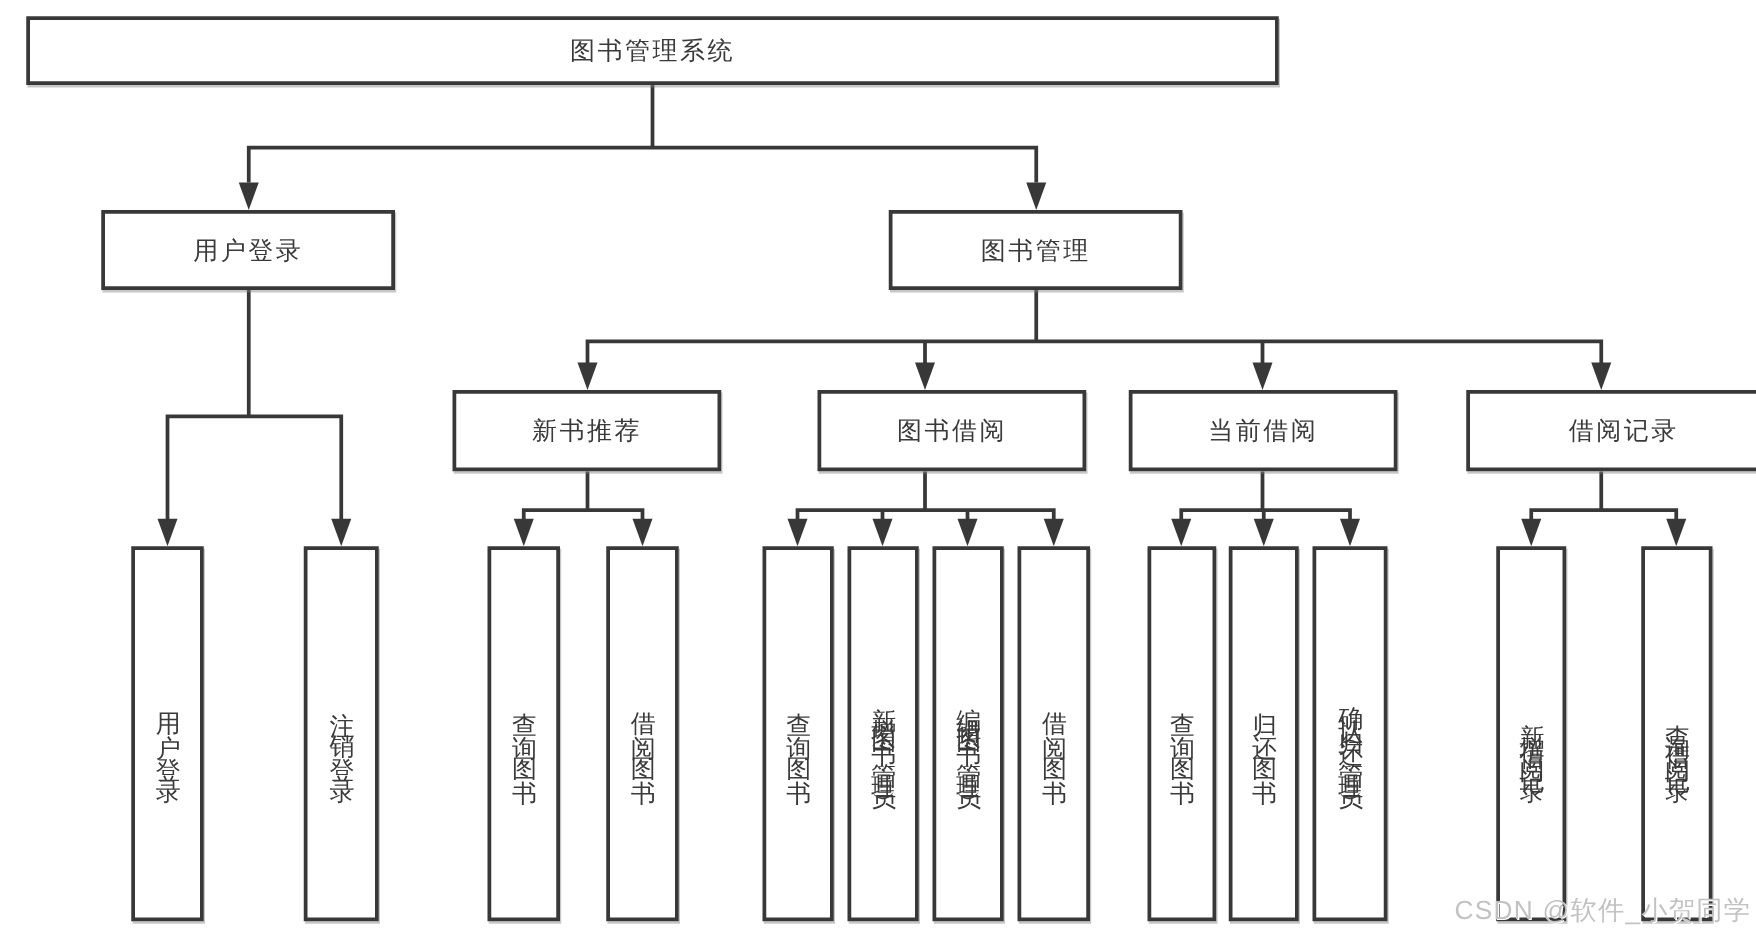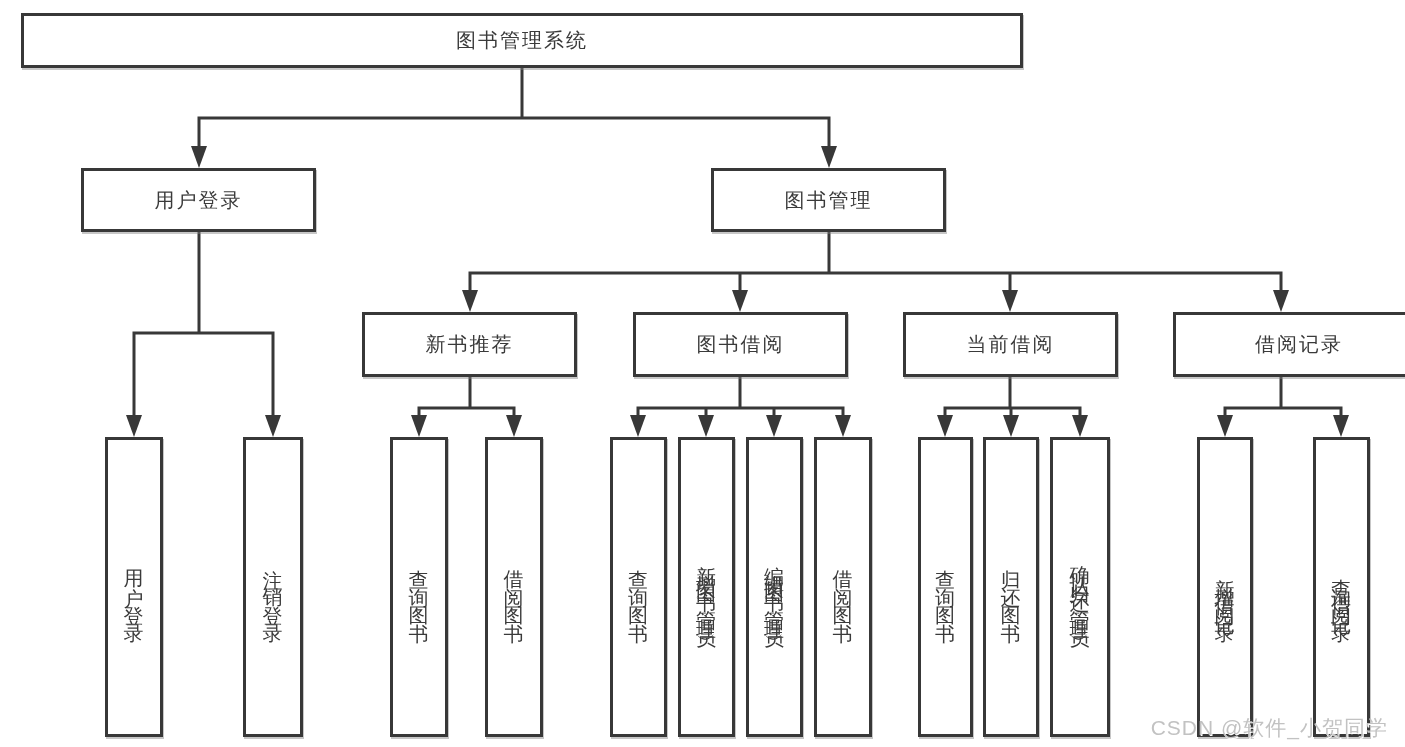--- a/index.html
+++ b/index.html
@@ -14,21 +14,21 @@
     display:flex;align-items:center;justify-content:center;
     font-size:20px;letter-spacing:2px;
     box-shadow:1px 2px 0 rgba(130,130,130,0.45);
   }
   .v{
     writing-mode:vertical-rl;text-orientation:mixed;
     letter-spacing:18px;line-height:1;padding-top:6px;
   }
   .v.long{letter-spacing:9px;}
   #watermark{
-    position:absolute;right:17px;bottom:5px;
+    position:absolute;right:4px;bottom:5px;
     font-size:21px;color:#c2c2c2;letter-spacing:1px;
     text-shadow:1px 1px 0 #ffffff;
   }
 </style>
 </head>
 <body>
 
 <div id="stage">
 
   <svg id="wires" viewBox="0 0 1405 747" fill="none" stroke="#383838" stroke-width="3">
@@ -73,21 +73,21 @@
       <polygon points="1333,415 1349,415 1341,437" fill="#383838" stroke="none"></polygon>
     </g>
   </svg>
 
   <div class="box" style="left:21px;top:13px;width:1002px;height:55px;">图书管理系统</div>
 
   <div class="box" style="left:81px;top:168px;width:235px;height:64px;">用户登录</div>
   <div class="box" style="left:362px;top:312px;width:215px;height:65px;">新书推荐</div>
 
   <div class="box" style="left:711px;top:168px;width:235px;height:64px;">图书管理</div>
-  <div class="box" style="left:633px;top:312px;width:215px;height:65px;">图书借阅</div>
+  <div class="box" style="left:654px;top:312px;width:215px;height:65px;">图书借阅</div>
   <div class="box" style="left:903px;top:312px;width:215px;height:65px;text-align:center;">当前借阅</div>
   <div class="box" style="left:1173px;top:312px;width:252px;height:65px;">借阅记录</div>
 
   <div class="box v" style="left:105px;top:437px;width:58px;height:300px;">用户登录</div>
   <div class="box v" style="left:243px;top:437px;width:60px;height:300px;">注销登录</div>
 
   <div class="box v" style="left:390px;top:437px;width:58px;height:300px;">查询图书</div>
   <div class="box v" style="left:485px;top:437px;width:58px;height:300px;">借阅图书</div>
 
   <div class="box v" style="left:610px;top:437px;width:57px;height:300px;">查询图书</div>

